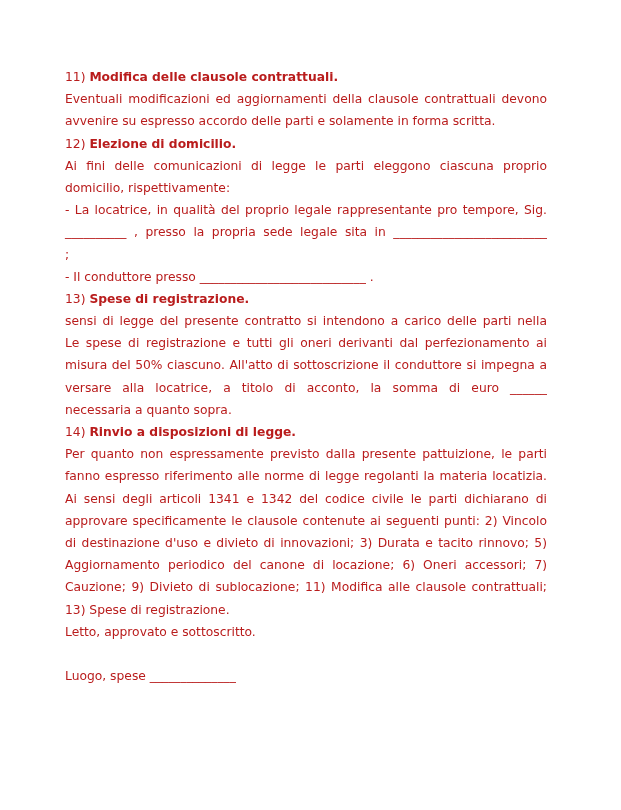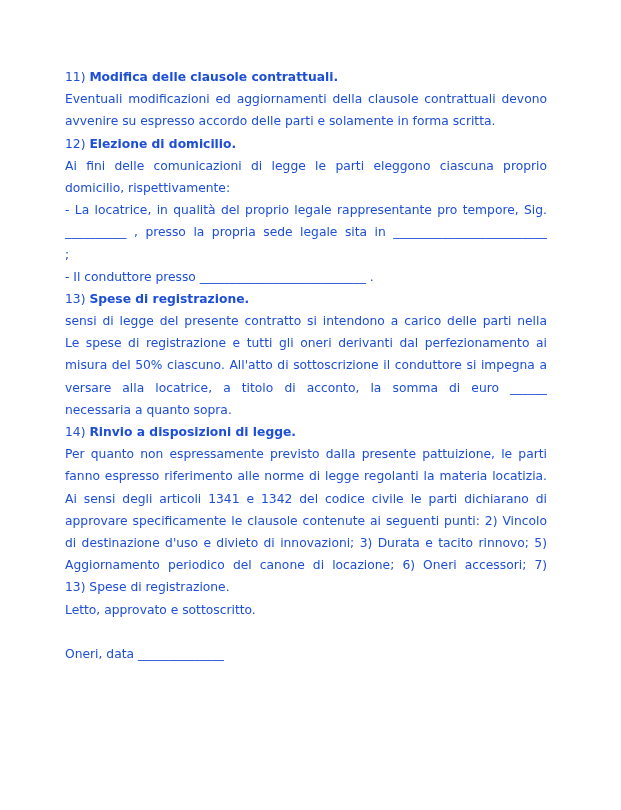--- a/index.html
+++ b/index.html
@@ -4,21 +4,21 @@
 <style>
   html, body { margin: 0; padding: 0; background: #ffffff; }
   body { width: 621px; height: 810px; position: relative; overflow: hidden; }
   .page {
     position: absolute;
     left: 65px;
     top: 66px;
     width: 482px;
     font-family: "DejaVu Sans", sans-serif;
     font-size: 12.3px;
-    color: #1d4ed8;
+    color: #b91c1c;
     line-height: 22.2px;
   }
   .line { white-space: nowrap; height: 22.2px; }
   .just { text-align: justify; text-align-last: justify; white-space: normal; }
   .heading b { font-weight: bold; }
   .blank-gap { height: 22.2px; }
 </style>
 </head>
 <body>
 
@@ -55,20 +55,21 @@
   <div class="line heading">
     <span>14)</span>
     <b>Rinvio a disposizioni di legge.</b>
   </div>
   <div class="line just">Per quanto non espressamente previsto dalla presente pattuizione, le parti</div>
   <div class="line just">fanno espresso riferimento alle norme di legge regolanti la materia locatizia.</div>
   <div class="line just">Ai sensi degli articoli 1341 e 1342 del codice civile le parti dichiarano di</div>
   <div class="line just">approvare specificamente le clausole contenute ai seguenti punti: 2) Vincolo</div>
   <div class="line just">di destinazione d'uso e divieto di innovazioni; 3) Durata e tacito rinnovo; 5)</div>
   <div class="line just">Aggiornamento periodico del canone di locazione; 6) Oneri accessori; 7)</div>
+  <div class="line just">Cauzione; 9) Divieto di sublocazione; 11) Modifica alle clausole contrattuali;</div>
   <div class="line">13) Spese di registrazione.</div>
   <div class="line">Letto, approvato e sottoscritto.</div>
 
   <div class="blank-gap"></div>
 
-  <div class="line">Oneri, data ______________</div>
+  <div class="line">Luogo, spese ______________</div>
 
 </div>
 
 </body></html>

